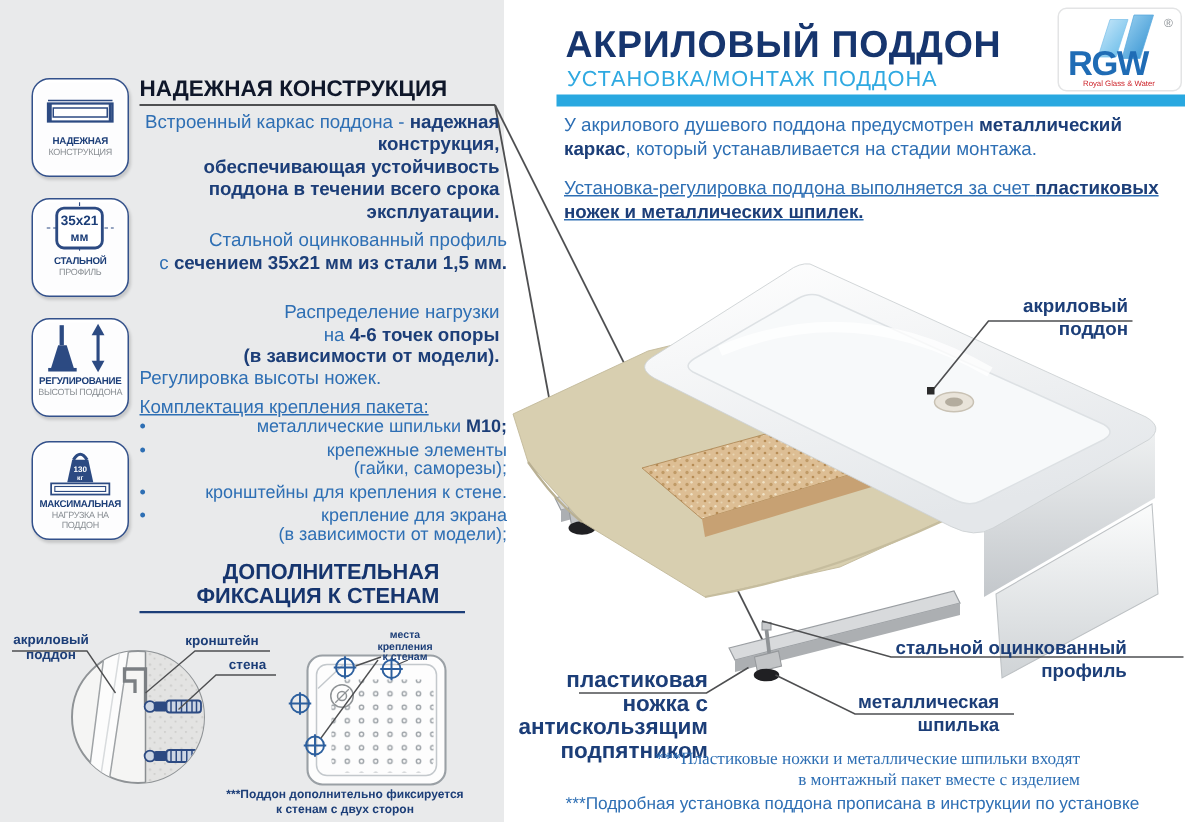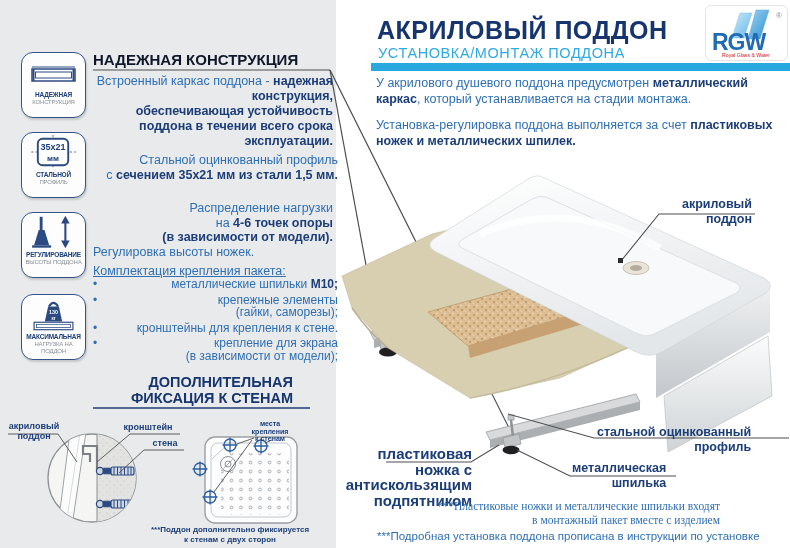--- a/index.html
+++ b/index.html
@@ -29,21 +29,21 @@
   .p2{left:93px;top:153px;width:245px;}
   .p3{left:93px;top:201px;width:240px;line-height:14.5px;}
   .p4{left:93px;top:245px;width:240px;}
   .kit{left:93px;top:264px;width:245px;text-decoration:underline;}
   .blist{left:93px;top:278px;width:245px;margin:0;padding:0;list-style:none;}
   .blist li{position:relative;padding-left:10px;font-size:12px;line-height:12.5px;color:#2e6fb4;margin-bottom:3px;}
   .blist li::before{content:"\2022";position:absolute;left:0;top:0;color:#2e6fb4;}
   .h2{left:93px;top:375px;font-size:14.5px;line-height:15.5px;font-weight:bold;color:#16356e;width:200px;}
   
   .m1{left:376px;top:76px;width:404px;line-height:15.5px;}
-  .m2{left:376px;top:118px;width:404px;line-height:15.5px;}
+  .m2{left:376px;top:118px;width:404px;line-height:15.5px;text-decoration:underline;}
   
   .call{font-weight:bold;color:#1c3e78;font-size:12.5px;line-height:15px;}
   .il-tray{left:682px;top:197px;}
   .il-profile{left:597px;top:425px;}
   .il-stud{left:572px;top:461px;}
   .il-foot{left:300px;top:446px;width:172px;text-align:right;line-height:15.5px;font-size:15px;}
   .note{font-size:11.5px;color:#2e6fb4;line-height:14px;}
   .note1{left:377px;top:499px;width:330px;padding-left:13px;text-indent:-13px;font-family:Liberation Serif, serif;}
   .note2{left:377px;top:529px;width:406px;}
   

